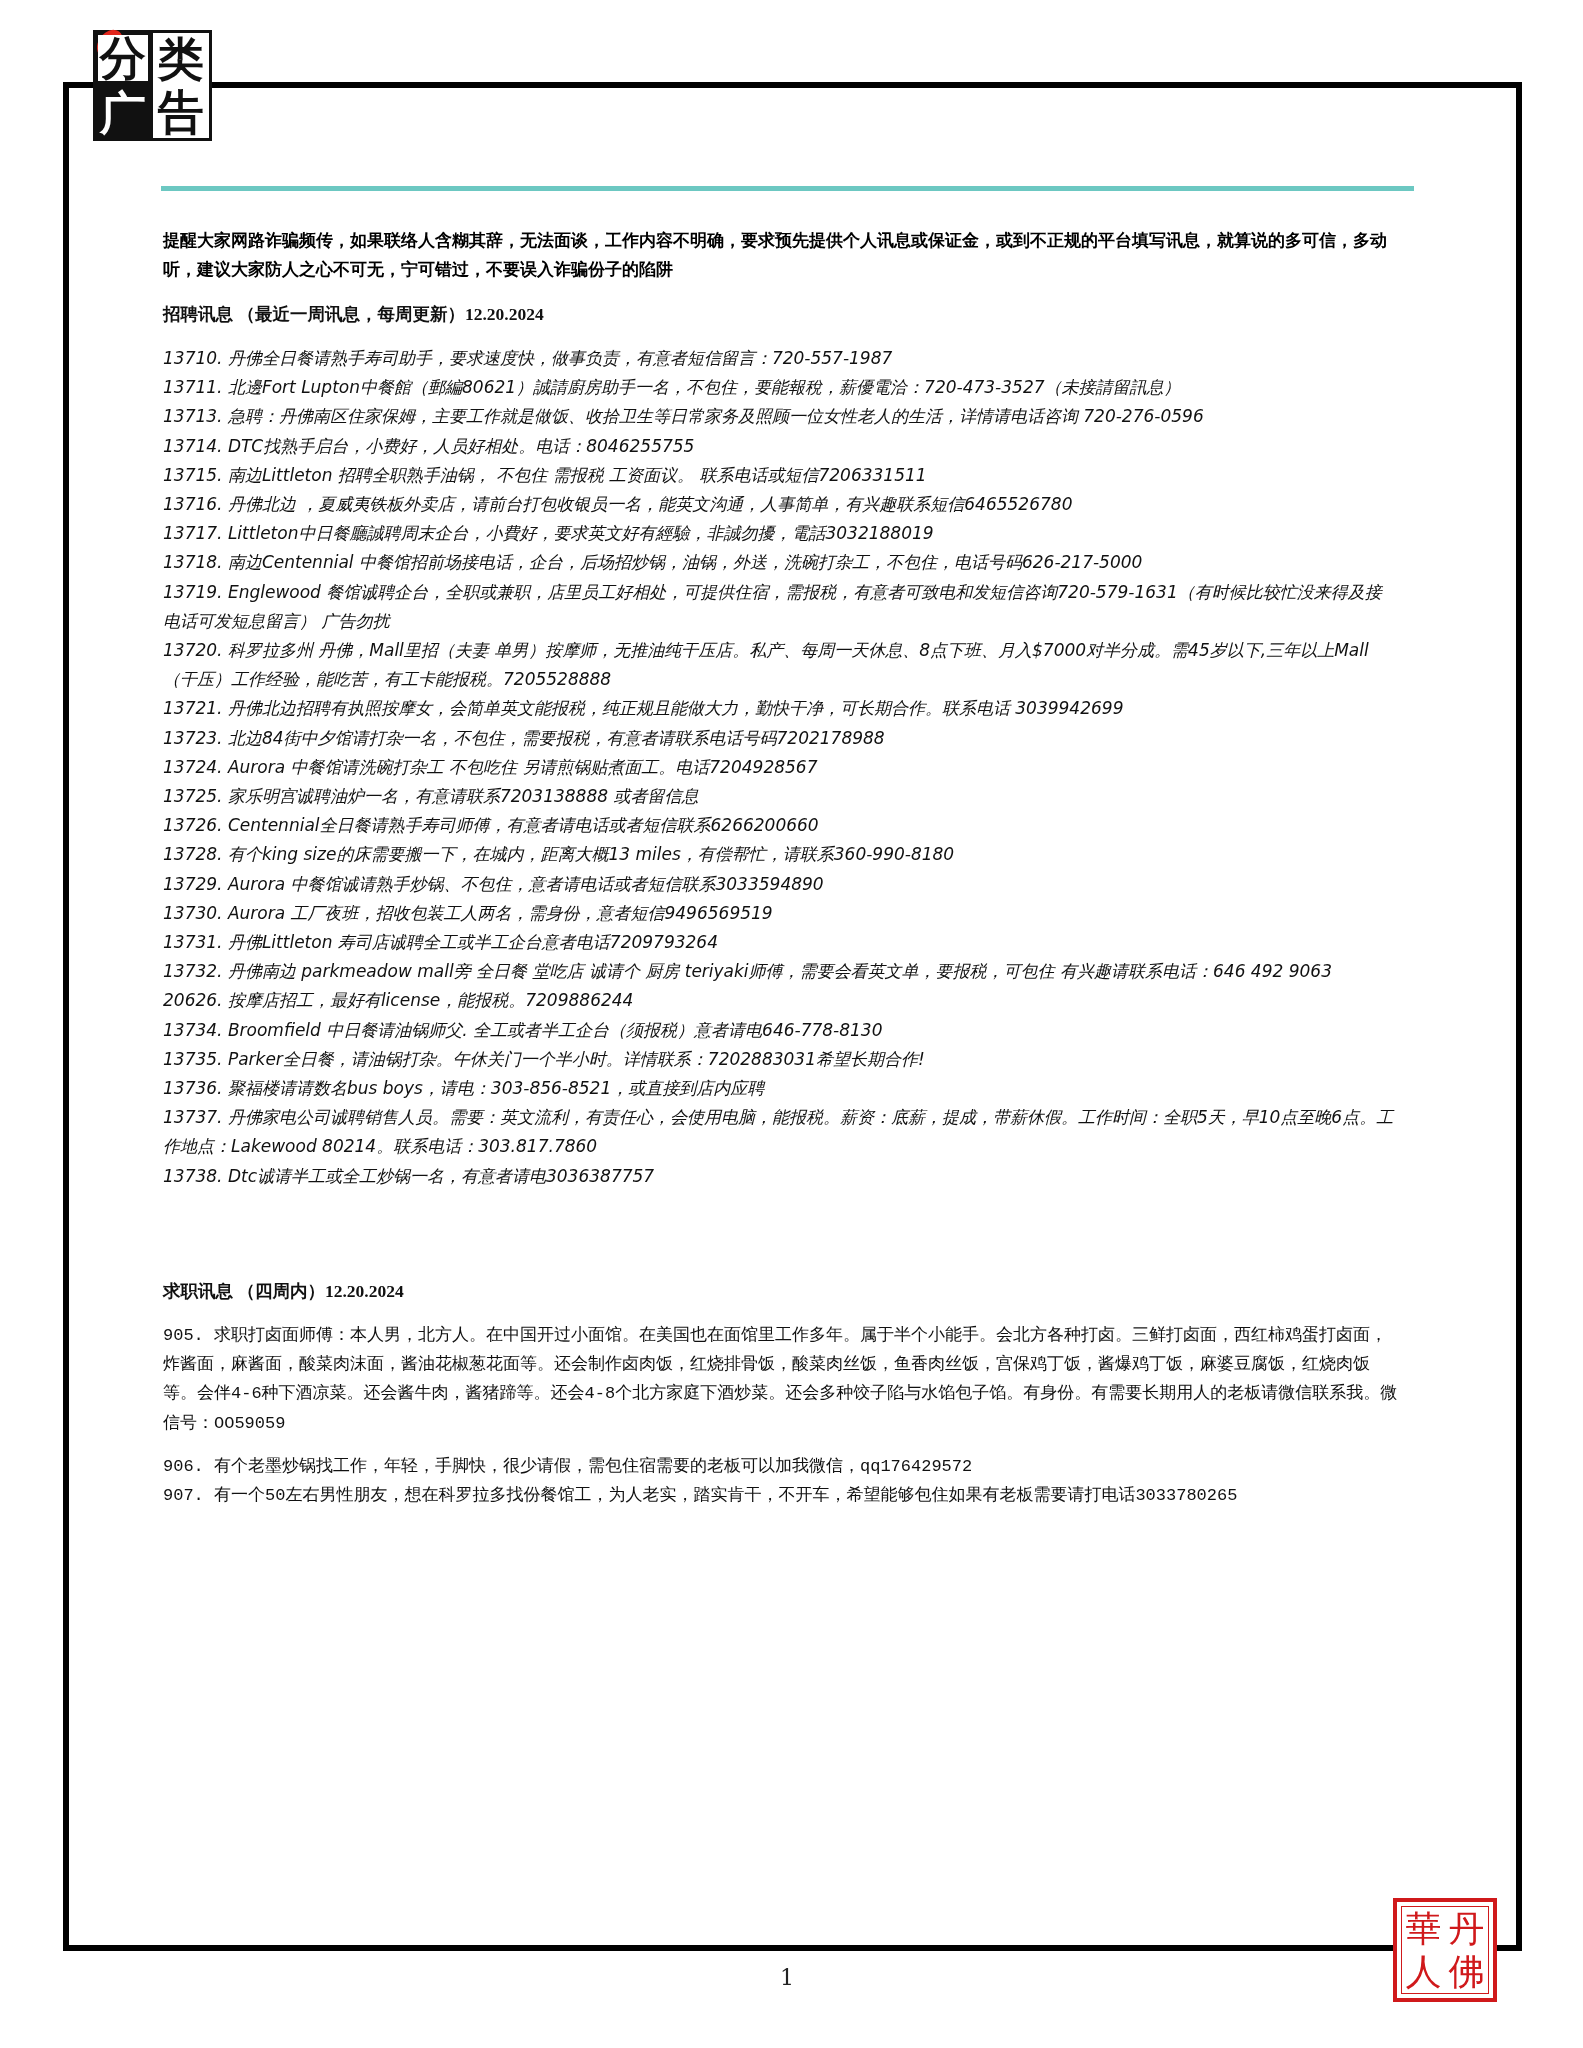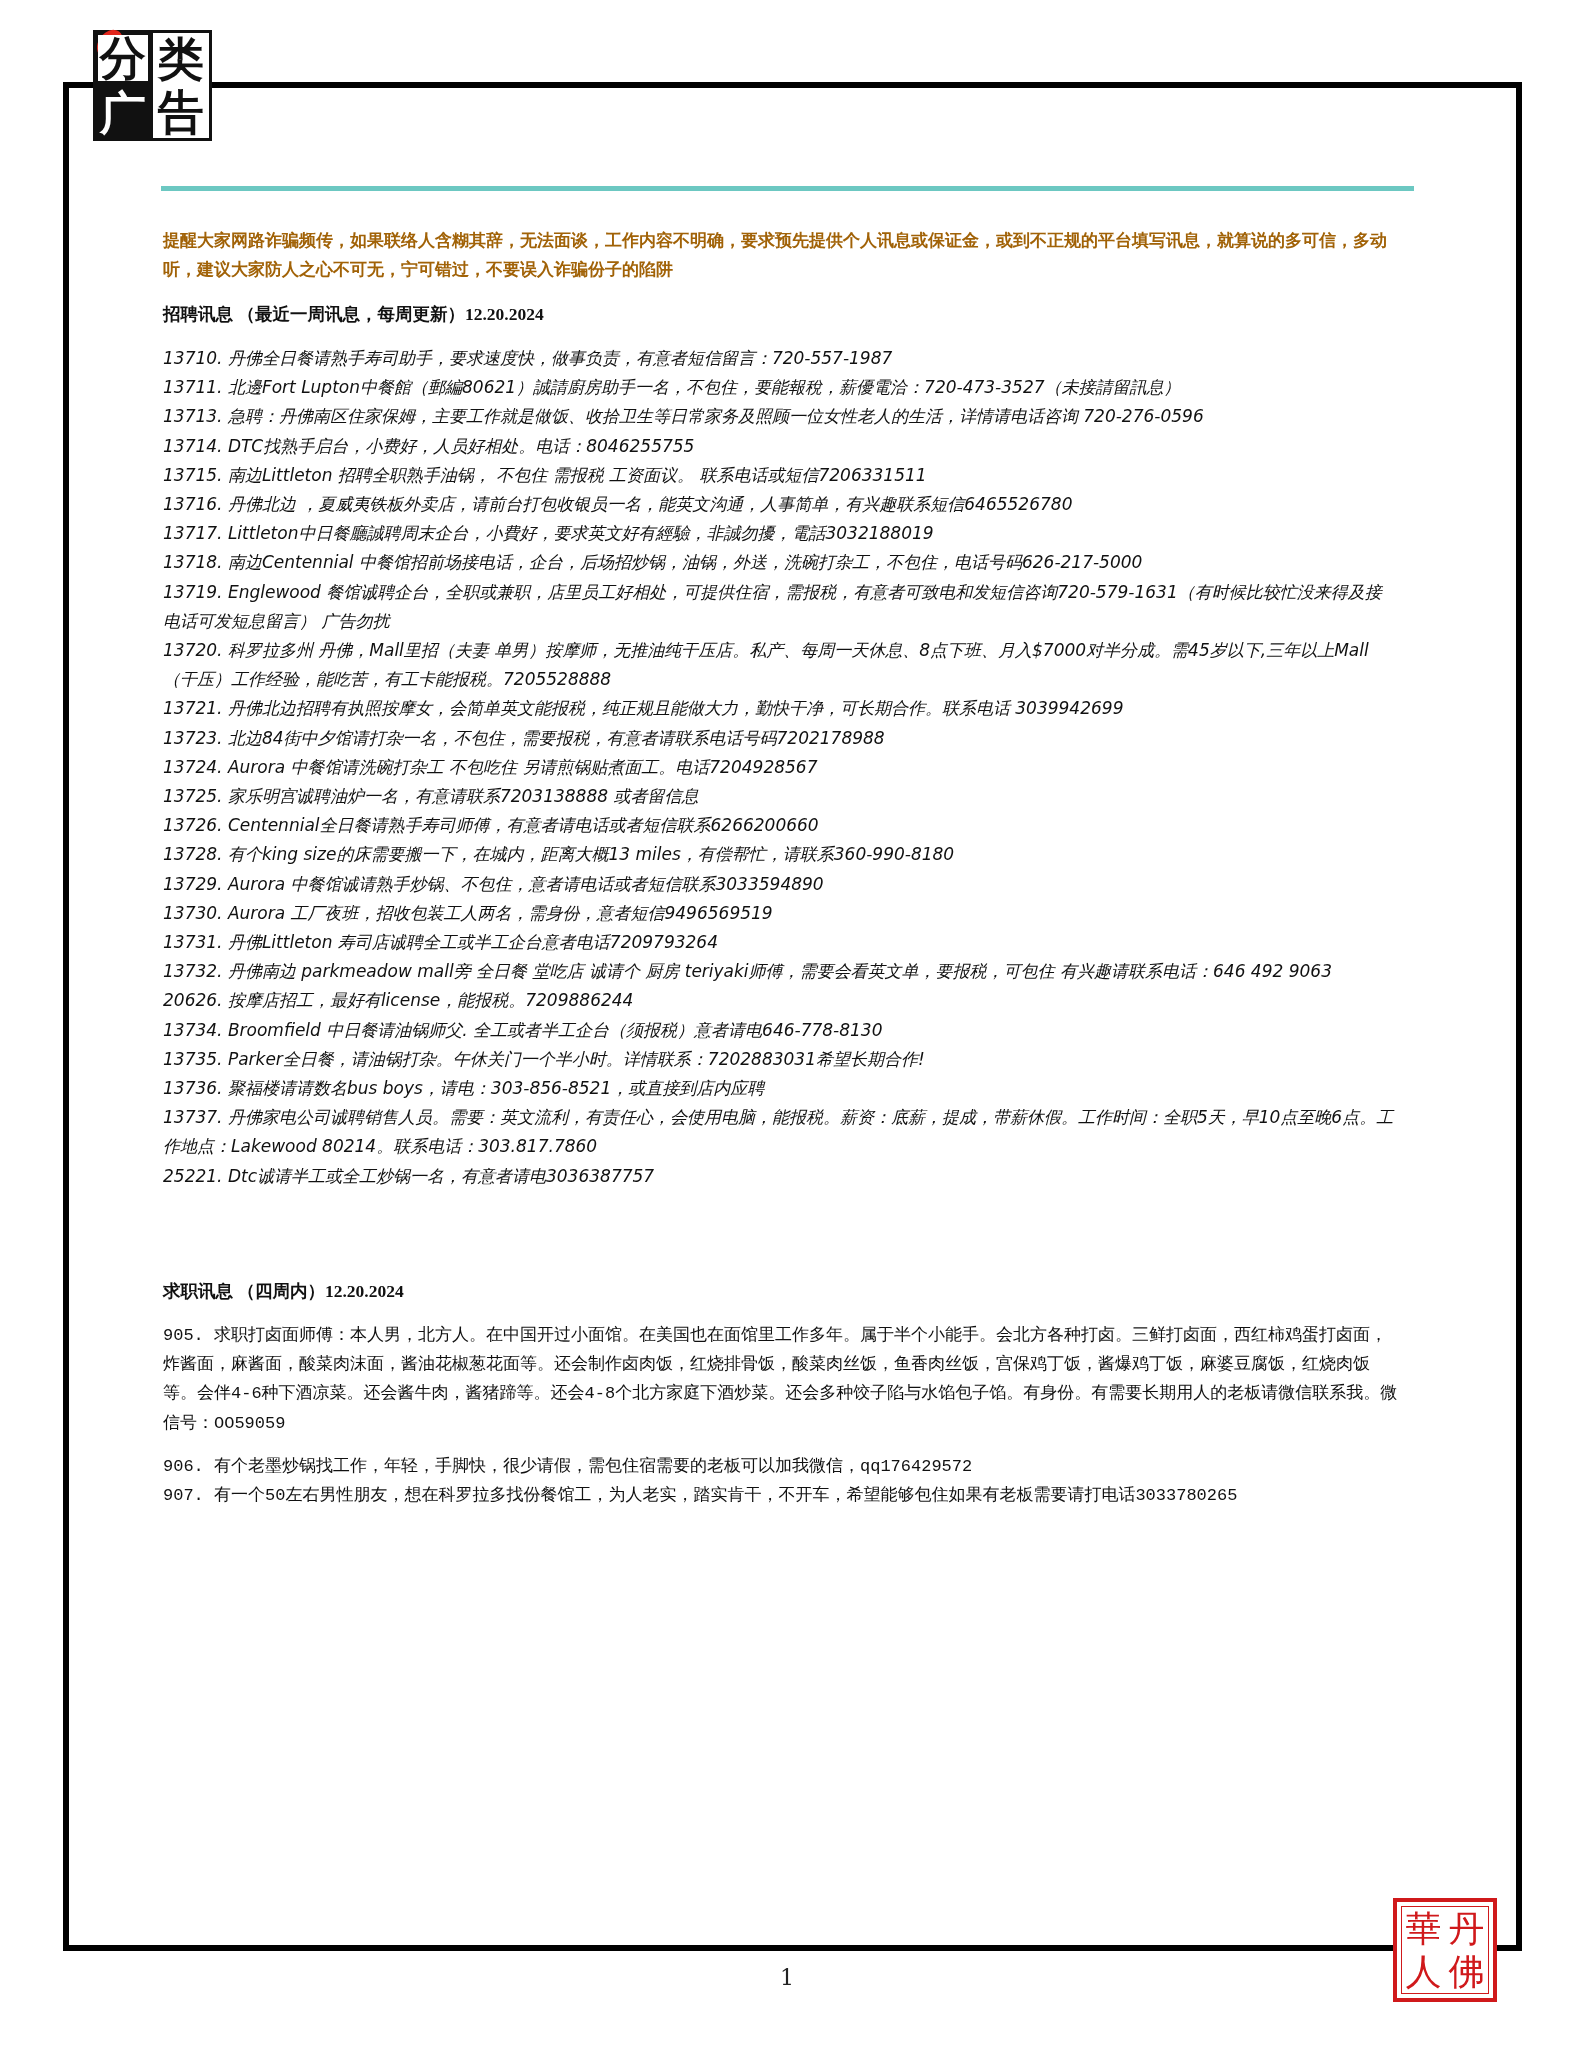--- a/index.html
+++ b/index.html
@@ -13,21 +13,21 @@
                font-size:46px; line-height:1; font-family:"DejaVu Sans",sans-serif; }
   .logo .c1 { color:#fff; position:relative; }
   .logo .c1::before { content:""; position:absolute; left:2px; top:2px; width:30px; height:24px;
                       background:#e2261c; border-radius:60% 40% 60% 40%; transform:rotate(-35deg); }
   .logo .c1 b { position:relative; color:#111; -webkit-text-stroke:0; background:#fff; padding:0 2px; }
   .logo .c2 { background:#fff; color:#111; margin:3px 3px 0 0; }
   .logo .c3 { color:#fff; }
   .logo .c4 { background:#fff; color:#111; margin:0 3px 3px 0; }
   .teal { position:absolute; left:161px; top:186px; width:1253px; height:5px; background:#6cc8c2; }
   .content { position:absolute; left:163px; top:226px; width:1235px; }
-  .warning { color:#a16207; font-weight:bold; font-size:17px; line-height:29px; margin:0; }
+  .warning { color:#000000; font-weight:bold; font-size:17px; line-height:29px; margin:0; }
   .heading { font-weight:bold; font-size:17.5px; margin:18px 0 18px 0; line-height:24px;font-family:Liberation Serif, serif; }
   .jobs { list-style:none; margin:0; padding:0;font-style:italic; }
   .jobs li { font-size:17px; line-height:29.2px; }
   .gap { height:70px; }
   .seek p { font-size:17px; line-height:29.2px; margin:0;font-family:Liberation Mono, monospace; }
   .seek p.spaced { margin-bottom:14px; }
   .pagenum { position:absolute; left:780px; top:1965px; font-family:"DejaVu Serif","Liberation Serif",serif;
              font-size:22px; color:#222; }
   .seal { position:absolute; left:1393px; top:1898px; width:104px; height:104px; background:#fff;
           border:4px solid #d0191b; box-sizing:border-box; z-index:3; }
@@ -75,21 +75,21 @@
       <li>13728. 有个king size的床需要搬一下，在城内，距离大概13 miles，有偿帮忙，请联系360-990-8180</li>
       <li>13729. Aurora 中餐馆诚请熟手炒锅、不包住，意者请电话或者短信联系3033594890</li>
       <li>13730. Aurora 工厂夜班，招收包装工人两名，需身份，意者短信9496569519</li>
       <li>13731. 丹佛Littleton 寿司店诚聘全工或半工企台意者电话7209793264</li>
       <li>13732. 丹佛南边 parkmeadow mall旁 全日餐 堂吃店 诚请个 厨房 teriyaki师傅，需要会看英文单，要报税，可包住 有兴趣请联系电话：646 492 9063</li>
       <li>20626. 按摩店招工，最好有license，能报税。7209886244</li>
       <li>13734. Broomfield 中日餐请油锅师父. 全工或者半工企台（须报税）意者请电646-778-8130</li>
       <li>13735. Parker全日餐，请油锅打杂。午休关门一个半小时。详情联系：7202883031希望长期合作!</li>
       <li>13736. 聚福楼请请数名bus boys，请电：303-856-8521，或直接到店内应聘</li>
       <li>13737. 丹佛家电公司诚聘销售人员。需要：英文流利，有责任心，会使用电脑，能报税。薪资：底薪，提成，带薪休假。工作时间：全职5天，早10点至晚6点。工作地点：Lakewood 80214。联系电话：303.817.7860</li>
-      <li>25221. Dtc诚请半工或全工炒锅一名，有意者请电3036387757</li>
+      <li>13738. Dtc诚请半工或全工炒锅一名，有意者请电3036387757</li>
     </ul>
 
   <div class="gap"></div>
 
   <div class="heading">求职讯息 （四周内）12.20.2024</div>
   <div class="seek" id="seek">
       <p class="spaced">905. 求职打卤面师傅：本人男，北方人。在中国开过小面馆。在美国也在面馆里工作多年。属于半个小能手。会北方各种打卤。三鲜打卤面，西红柿鸡蛋打卤面，炸酱面，麻酱面，酸菜肉沫面，酱油花椒葱花面等。还会制作卤肉饭，红烧排骨饭，酸菜肉丝饭，鱼香肉丝饭，宫保鸡丁饭，酱爆鸡丁饭，麻婆豆腐饭，红烧肉饭等。会伴4-6种下酒凉菜。还会酱牛肉，酱猪蹄等。还会4-8个北方家庭下酒炒菜。还会多种饺子陷与水馅包子馅。有身份。有需要长期用人的老板请微信联系我。微信号：OO59059</p>
       <p>906. 有个老墨炒锅找工作，年轻，手脚快，很少请假，需包住宿需要的老板可以加我微信，qq176429572</p>
       <p>907. 有一个50左右男性朋友，想在科罗拉多找份餐馆工，为人老实，踏实肯干，不开车，希望能够包住如果有老板需要请打电话3033780265</p>
     </div>

